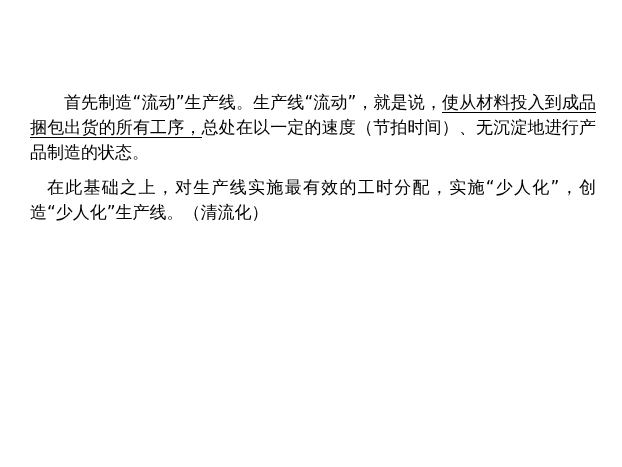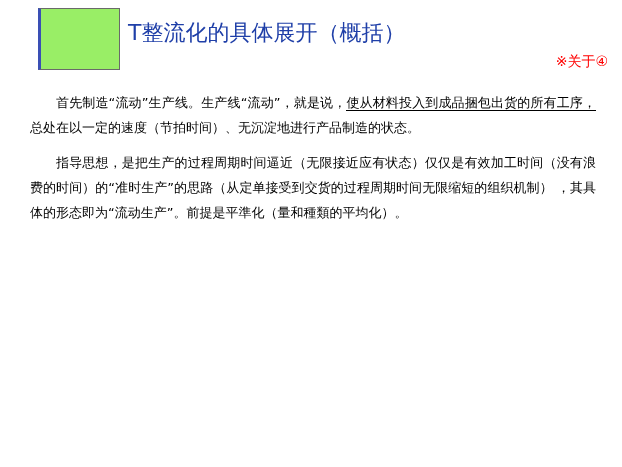--- a/index.html
+++ b/index.html
@@ -64,21 +64,21 @@
   }
 
   
   .body {
     position: absolute;
     left: 30px;
     top: 90px;
     width: 570px;
   }
   .para {
-    font-size: 13px;
+    font-size: 17px;
     line-height: 25px;
     color: #000000;
     margin: 0 4px 10px 0;
     text-align: justify;
     text-justify: inter-ideograph;
   }
   .para.indent {
     text-indent: 2em;
   }
   .para.small-indent {
@@ -86,29 +86,24 @@
   }
   .ul {
     border-bottom: 1px solid #000000;
   }
 </style>
 </head>
 <body>
 
 <div class="slide">
 
-  <div class="header">
-    <div class="logo-box"></div>
-    <div class="title">T整流化的具体展开（概括）</div>
-    <div class="subtitle">※关于④</div>
-  </div>
 
   <div class="body">
 
     <p class="para indent"><span>首先制造“流动”生产线。生产线“流动”，就是说，</span><span class="ul">使从材料投入到成品捆包出货的所有工序，</span><span>总处在以一定的速度（节拍时间）、无沉淀地进行产品制造的状态。</span></p>
 
 
+    <p class="para small-indent"><span>在此基础之上，对生产线实施最有效的工时分配，实施“少人化”，创造“少人化”生产线。（清流化）</span></p>
 
-    <p class="para indent"><span>指导思想，是把生产的过程周期时间逼近（无限接近应有状态）仅仅是有效加工时间（没有浪费的时间）的“准时生产”的思路（从定单接受到交货的过程周期时间无限缩短的组织机制） ，其具体的形态即为“流动生产”。前提是平準化（量和種類的平均化）。</span></p>
 
   </div>
 
 </div>
 
 </body></html>

